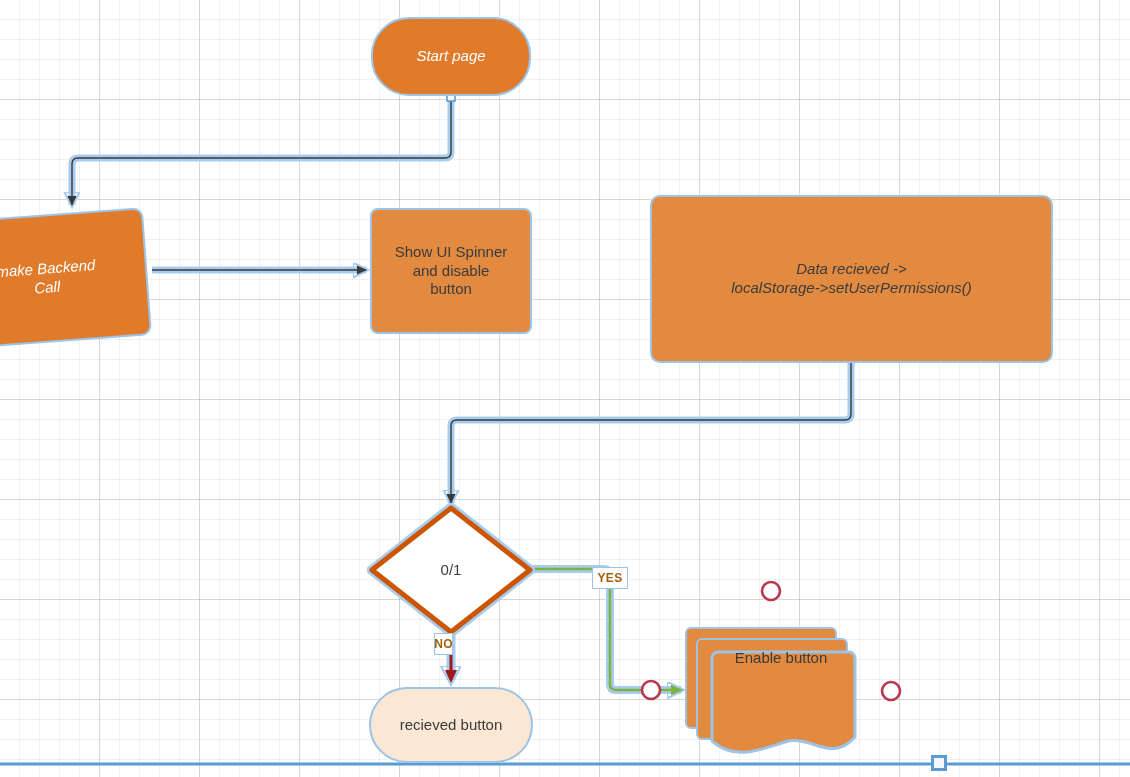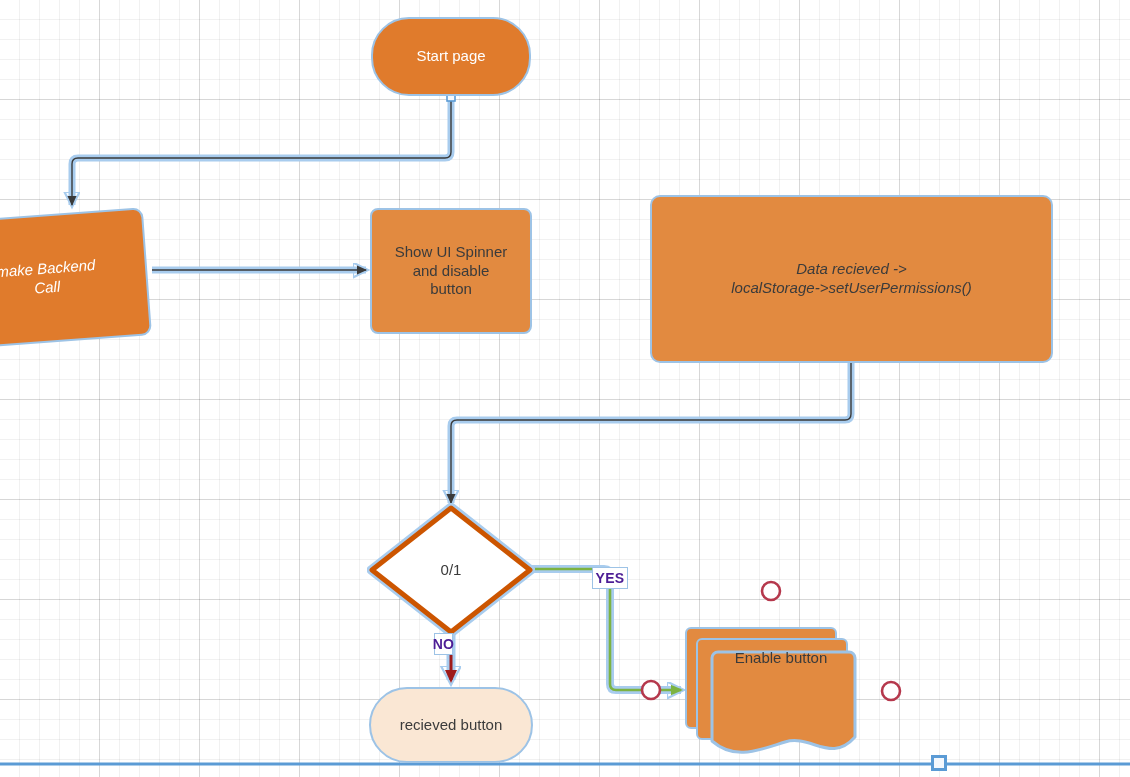--- a/index.html
+++ b/index.html
@@ -38,20 +38,21 @@
     line-height: 1.25;
   }
 
   
   #n-start {
     left: 371px; top: 17px; width: 160px; height: 79px;
     background: #E07B2C;
     border: 2px solid #9DC3E6;
     border-radius: 38px;
     color: #ffffff;
+    font-style: italic;
     font-size: 15px;
   }
 
   
   #n-backend-wrap {
     left: -50px; top: 207px; width: 202px; height: 128px;
     transform: rotate(-4.2deg);
     transform-origin: 100% 100%;
   }
   #n-backend {
@@ -114,22 +115,22 @@
     color: #3b3b3b; font-size: 15px; text-align: center;
     z-index: 3;
   }
 
   
   .edge-label {
     position: absolute;
     box-sizing: border-box;
     background: #ffffff;
     border: 1px solid #9DC3E6;
-    color: #4c1d95;
-    font-size: 14px;
+    color: #a16207;
+    font-size: 12px;
     font-weight: bold;
     display: flex;
     align-items: center;
     justify-content: center;
     letter-spacing: 0.3px;
   }
   #lbl-yes { left: 592px; top: 567px; width: 36px; height: 22px; }
   #lbl-no  { left: 434px; top: 633px; width: 19px; height: 22px; }
 
   

